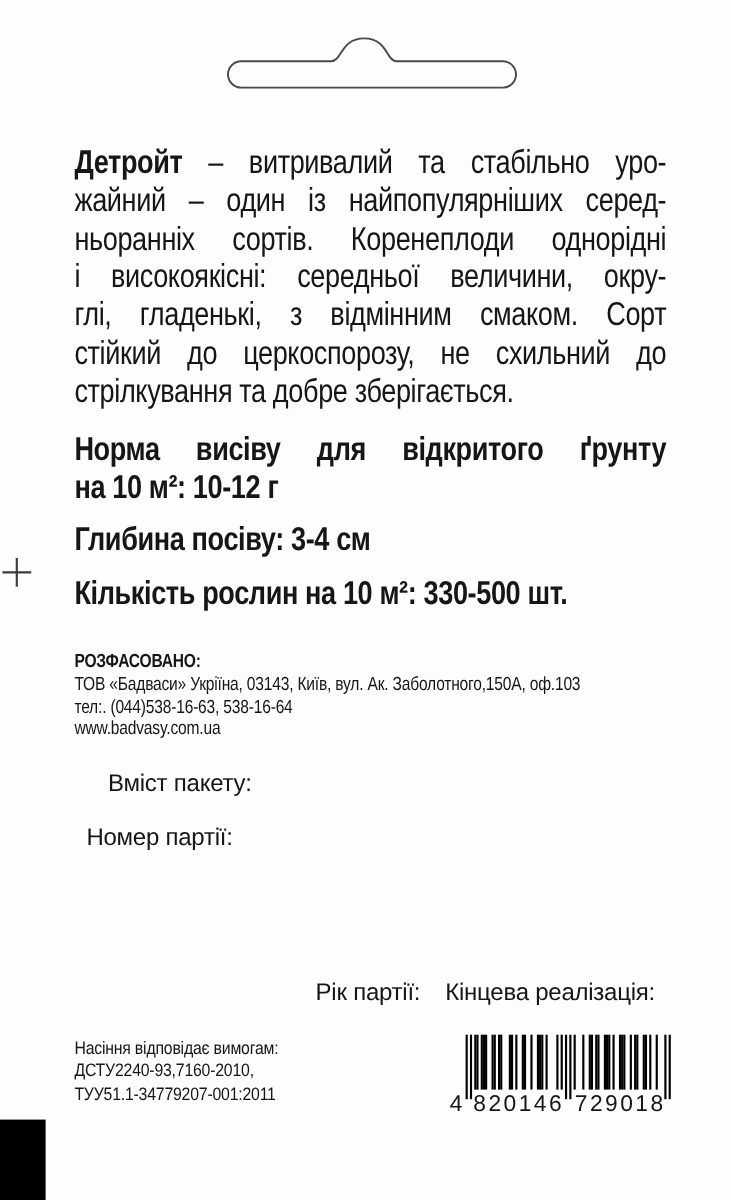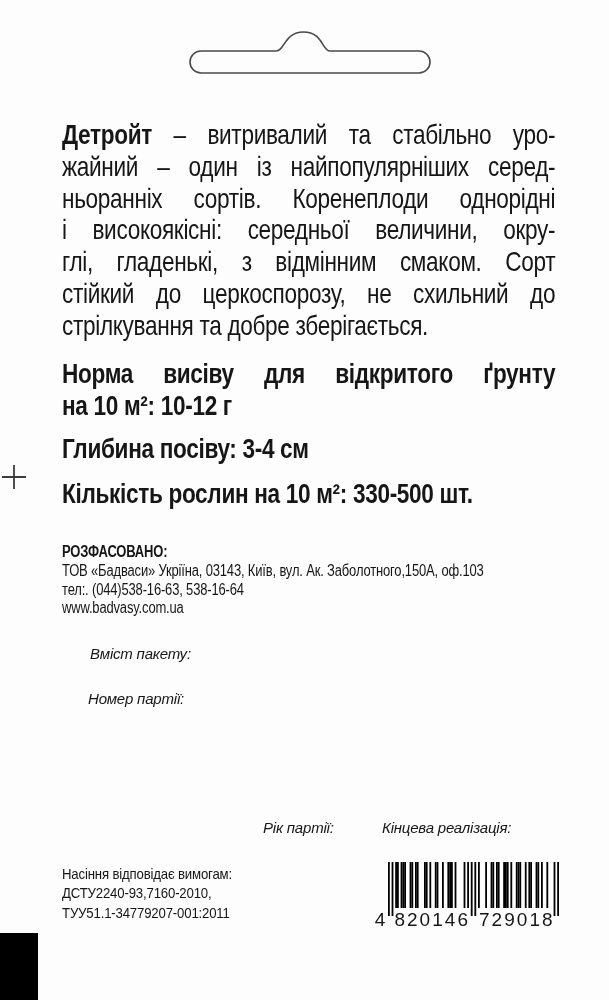--- a/index.html
+++ b/index.html
@@ -26,25 +26,25 @@
   .sow{font-weight:bold;font-size:27.5px;line-height:31.8px;}
   .sow1{top:358px;}
   .sow2{top:433px;}
   .sow3{top:478px;}
 
   .packer{top:543px;font-size:15.8px;line-height:18.8px;letter-spacing:-0.2px;}
   .packer .ph{font-weight:bold;}
 
   .standards{top:864px;font-size:15px;line-height:19.3px;letter-spacing:-0.2px;transform:scaleX(0.88);}
 
-  .lbl{position:absolute;font-size:15px;line-height:15px;letter-spacing:-0.2px;white-space:nowrap;font-style:italic;}
+  .lbl{position:absolute;font-size:20px;line-height:15px;letter-spacing:-0.2px;white-space:nowrap;}
   .lbl.contents{left:90px;top:646px;}
-  .lbl.batch{left:88px;top:691px;}
+  .lbl.batch{left:72px;top:691px;}
   .lbl.harvest{left:263px;top:820px;}
-  .lbl.sellby{left:382px;top:820px;}
+  .lbl.sellby{left:371px;top:820px;}
 
   .barcode{position:absolute;left:375px;top:862px;width:205px;height:72px;}
 
   .plusmark{position:absolute;left:1px;top:463px;}
   .blackbar{position:absolute;left:0;top:933px;width:38px;height:67px;background:#000;}
 </style>
 </head>
 <body>
 
 <div class="sheet">

